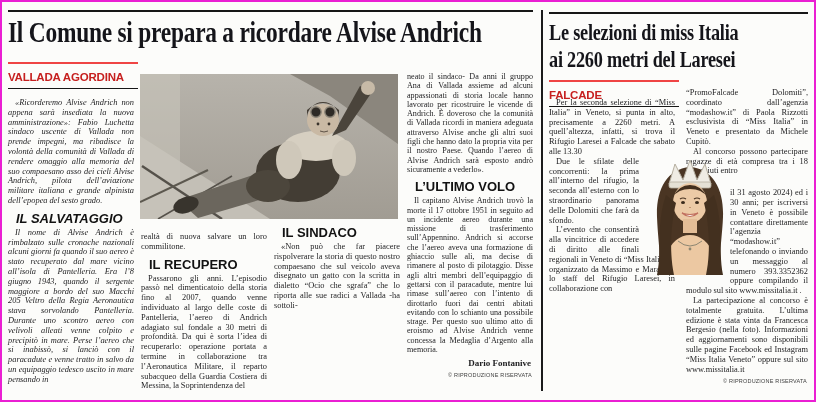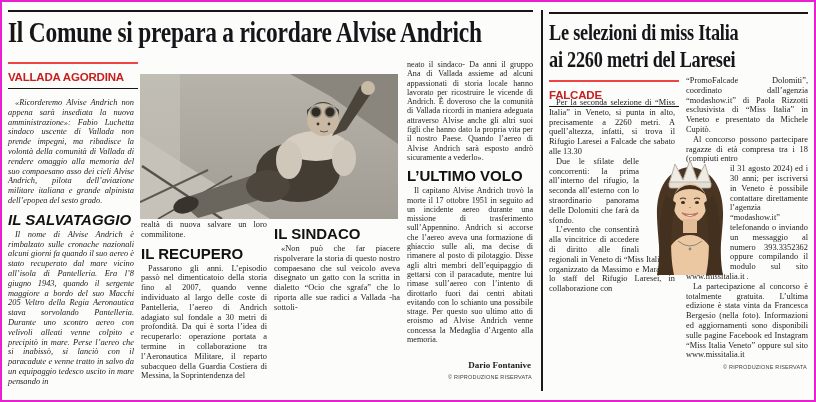--- a/index.html
+++ b/index.html
@@ -35,27 +35,27 @@
     color:#c6201f;letter-spacing:-0.2px;
   }
   .article.left .kicker{left:0;top:52px;}
   .article.right .kicker{left:0;top:68px;}
 
   .col{position:absolute;overflow:visible;}
   .col p{
     margin:0;font-size:8.4px;line-height:9.8px;text-align:justify;
     text-indent:7px;color:#1d1d1f;word-spacing:-0.2px;
   }
-  .col p.cont{text-indent:0;}
+  .col p.cont{text-indent:0;margin-top:12px;}
   .col .subhead{
-    font-family:"Liberation Sans",sans-serif;font-weight:bold;font-size:15px;
-    color:#121212;margin:5px 0 2px 0;letter-spacing:0;
+    font-family:"Liberation Sans",sans-serif;font-weight:bold;font-size:13px;
+    color:#121212;margin:5px 0 2px 8px;letter-spacing:0;
   }
   .col.tight p{font-size:8.1px;line-height:9.3px;}
-  .byline{display:block;text-align:right;font-weight:bold;font-size:9px;margin-top:16px;padding-right:2px;}
+  .byline{display:block;text-align:right;font-weight:bold;font-size:9px;margin-top:4px;padding-right:2px;}
   .copyright{
     display:block;text-align:right;font-family:"Liberation Sans",sans-serif;
     font-size:5.5px;color:#3d3d3d;margin-top:4px;letter-spacing:0.2px;padding-right:1px;
   }
 
   .photo-pilot{position:absolute;left:132px;top:64px;width:258px;height:145px;margin:0;}
   .photo-miss{position:absolute;left:95px;top:145px;width:92px;height:118px;margin:0;z-index:5;}
   .photo-pilot svg,.photo-miss svg{display:block;width:100%;height:100%;}
 
   .wrapR{float:right;width:36px;height:96px;}

